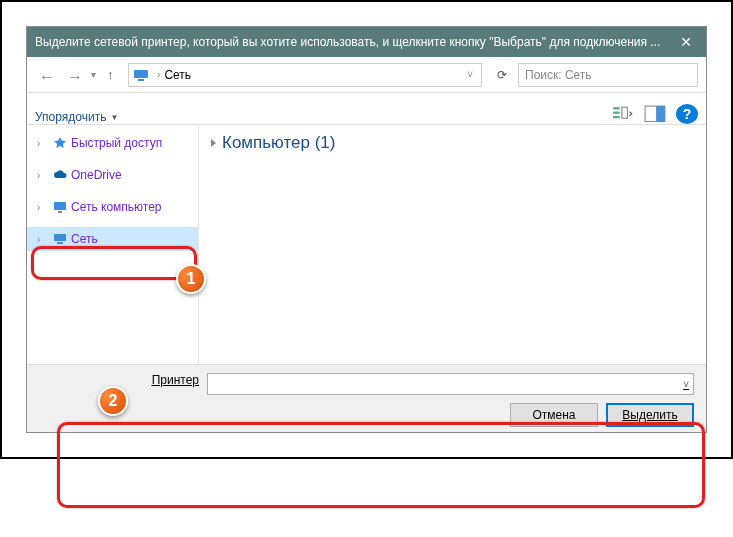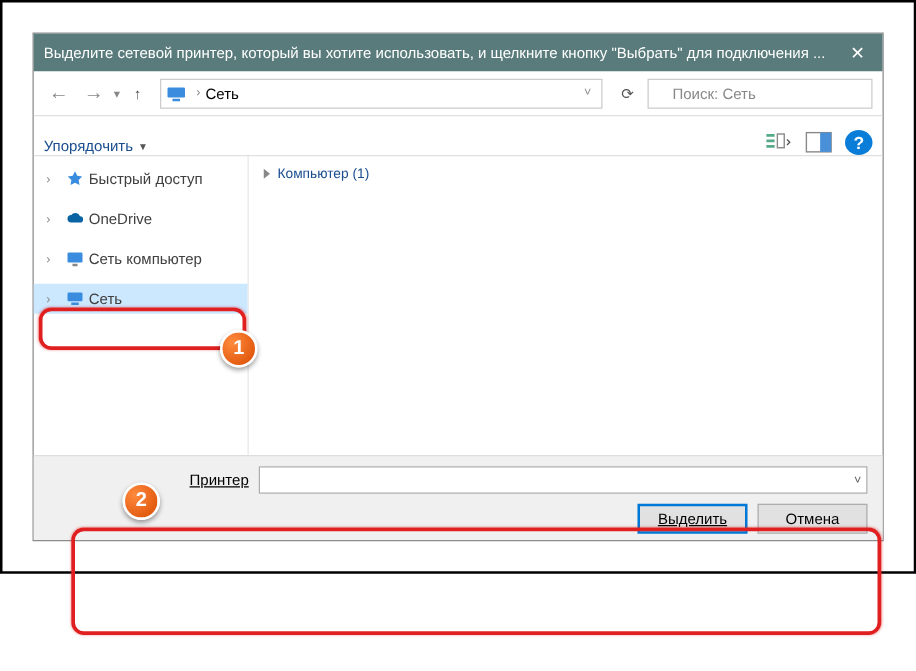--- a/index.html
+++ b/index.html
@@ -10,38 +10,38 @@
 .titlebar-text { flex: 1; white-space: nowrap; overflow: hidden; text-overflow: ellipsis; }
 .titlebar-close { width: 40px; height: 30px; display: flex; align-items: center; justify-content: center; color: #fff; font-size: 14px; margin-right: -8px; }
 .navbar { height: 36px; display: flex; align-items: center; padding: 4px 8px; gap: 4px; border-bottom: 1px solid #e0e0e0; }
 .nav-arrow { width: 24px; height: 24px; display: flex; align-items: center; justify-content: center; color: #888; font-size: 16px; }
 .nav-up { width: 20px; height: 20px; display: flex; align-items: center; justify-content: center; color: #555; }
 .addressbar { flex: 1; height: 24px; border: 1px solid #ccc; display: flex; align-items: center; padding: 0 4px; margin: 0 4px; background: #fff; }
 .addr-icon { width: 16px; height: 16px; margin-right: 4px; }
 .addr-chev { color: #888; padding: 0 4px; font-size: 10px; }
 .addr-down { margin-left: auto; color: #888; font-size: 10px; padding: 0 4px; }
 .refresh { width: 24px; height: 24px; display: flex; align-items: center; justify-content: center; color: #555; }
-.searchbox { width: 180px; height: 24px; border: 1px solid #ccc; padding: 0 19px; color: #888; display: flex; align-items: center; }
+.searchbox { width: 180px; height: 24px; border: 1px solid #ccc; padding: 0 6px; color: #888; display: flex; align-items: center; }
 .toolbar { height: 32px; display: flex; align-items: flex-end; padding: 0 8px; border-bottom: 1px solid #e0e0e0; }
 .organize { color: #1a4d8f; display: flex; align-items: center; gap: 4px; }
 .organize .chev { font-size: 8px; color: #555; }
 .toolbar-right { margin-left: auto; display: flex; gap: 10px; align-items: center; }
 .tool-icon { width: 22px; height: 20px; display: flex; align-items: center; justify-content: center; }
 .body-area { position: absolute; top: 98px; left: 0; right: 0; bottom: 68px; display: flex; }
 .sidebar { width: 172px; border-right: 1px solid #e8e8e8; padding: 6px 0; }
 .tree-item { display: flex; align-items: center; height: 24px; padding-left: 10px; gap: 2px; }
 .tree-chev { width: 12px; color: #888; font-size: 10px; }
 .tree-icon { width: 18px; display: flex; align-items: center; justify-content: center; }
-.tree-label { color: #404040; }
+.tree-label { color: #6d28d9; }
 .tree-item.selected { background: #cce8ff; }
 .content { flex: 1; padding: 8px 12px; }
-.group-header { color: #1a4d8f; font-size: 11px; display: flex; align-items: center; gap: 6px; }
+.group-header { color: #1a4d8f; font-size: 17px; display: flex; align-items: center; gap: 6px; }
 .group-header::before { content: ""; display: inline-block; width: 0; height: 0; border-left: 5px solid #888; border-top: 4px solid transparent; border-bottom: 4px solid transparent; }
 .bottom-panel { position: absolute; left: 0; right: 0; bottom: 0; height: 68px; background: #f0f0f0; border-top: 1px solid #ddd; padding: 8px 12px; }
-.printer-row { display: flex; align-items: center; gap: 8px; margin-bottom: 8px; }
+.printer-row { display: flex; gap: 8px; margin-bottom: 8px; text-decoration: underline; }
 .printer-label { width: 160px; text-align: right; color: #000; }
 .printer-label span { text-decoration: underline; text-decoration-color: #000; }
 .printer-select { flex: 1; height: 22px; border: 1px solid #adadad; background: #fff; display: flex; align-items: center; justify-content: flex-end; padding: 0 4px; }
 .printer-select .chev { font-size: 10px; color: #555; }
 .button-row { display: flex; justify-content: flex-end; gap: 8px; }
 .btn { width: 88px; height: 24px; border: 1px solid #adadad; background: #e1e1e1; display: flex; align-items: center; justify-content: center; font-size: 12px; }
 .btn.primary { border: 2px solid #0078d7; background: #e1e1e1; }
 .btn.primary span { text-decoration: underline; }
 
 
@@ -161,25 +161,25 @@
     </div>
 
     <div class="bottom-panel">
       <div class="printer-row">
         <div class="printer-label"><span style="text-decoration:underline">Принтер</span></div>
         <div class="printer-select">
           <span class="chev">˅</span>
         </div>
       </div>
       <div class="button-row">
+        <div class="btn">
+            <span>Отмена</span>
+          </div>
         <div class="btn primary">
             <span>Выделить</span>
-          </div>
-        <div class="btn">
-            <span>Отмена</span>
           </div>
       </div>
     </div>
   </div>
 
   <div class="highlight hl1"></div>
   <div class="badge b1">1</div>
   <div class="highlight hl2"></div>
   <div class="badge b2">2</div>
 </div>

